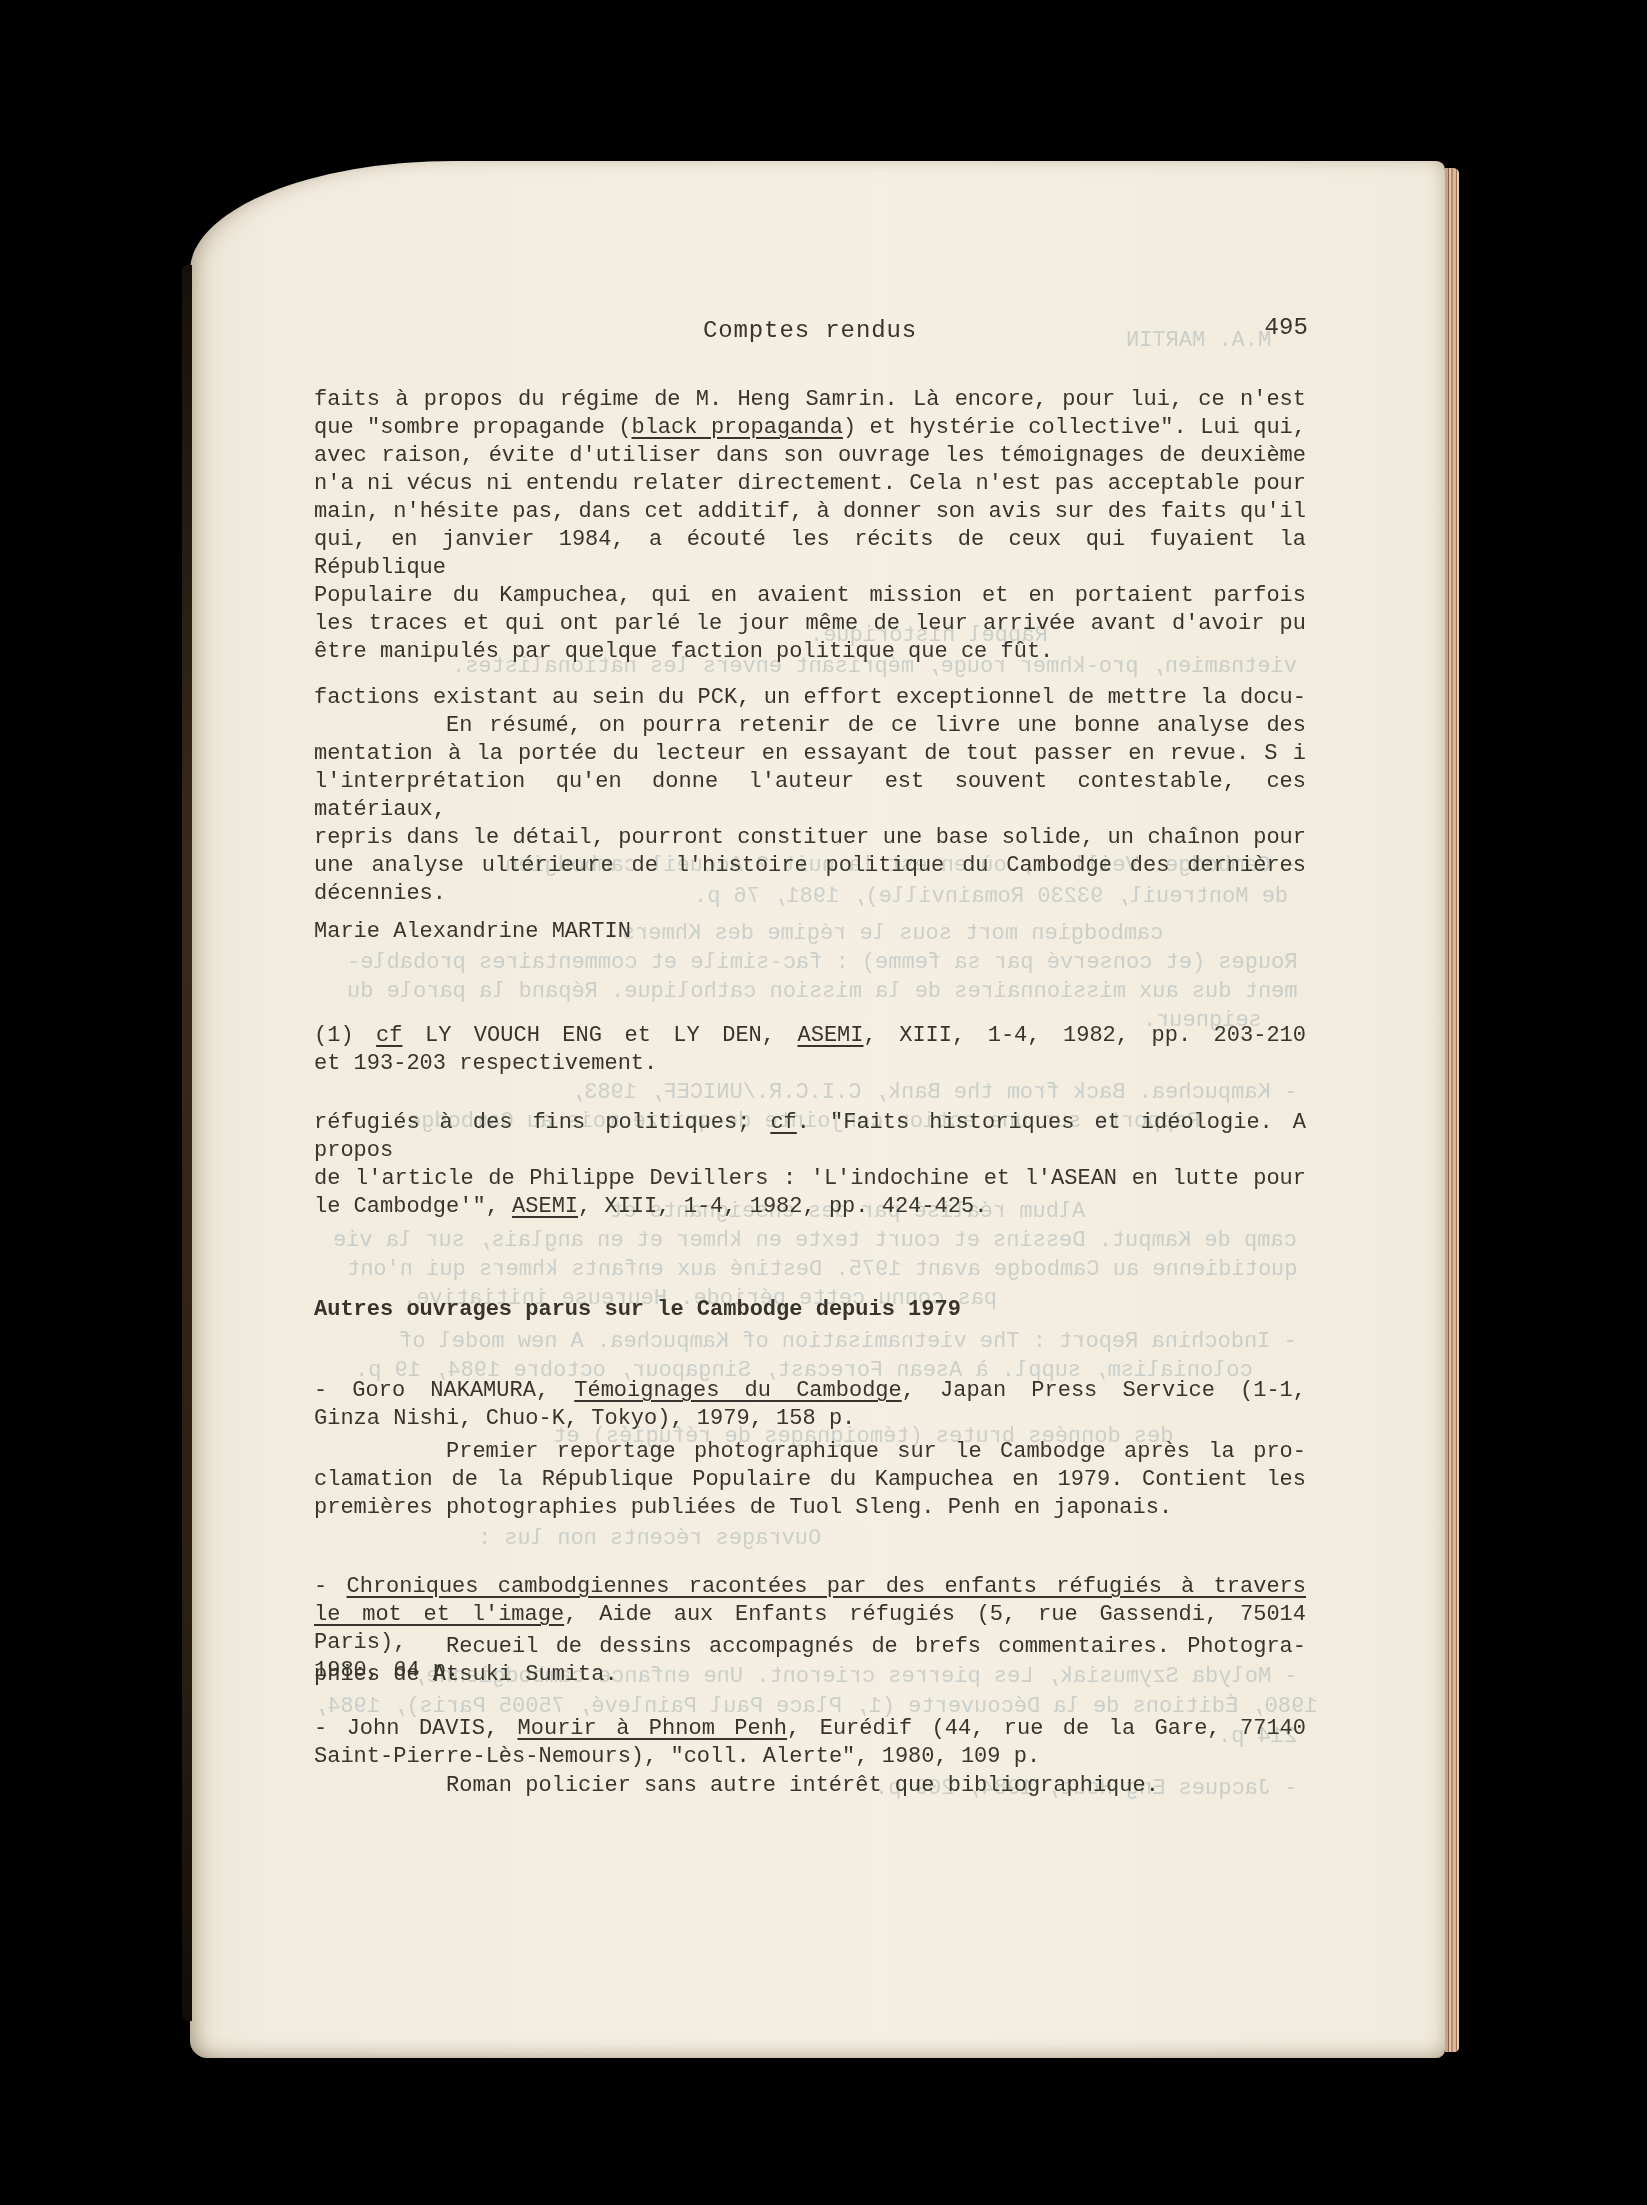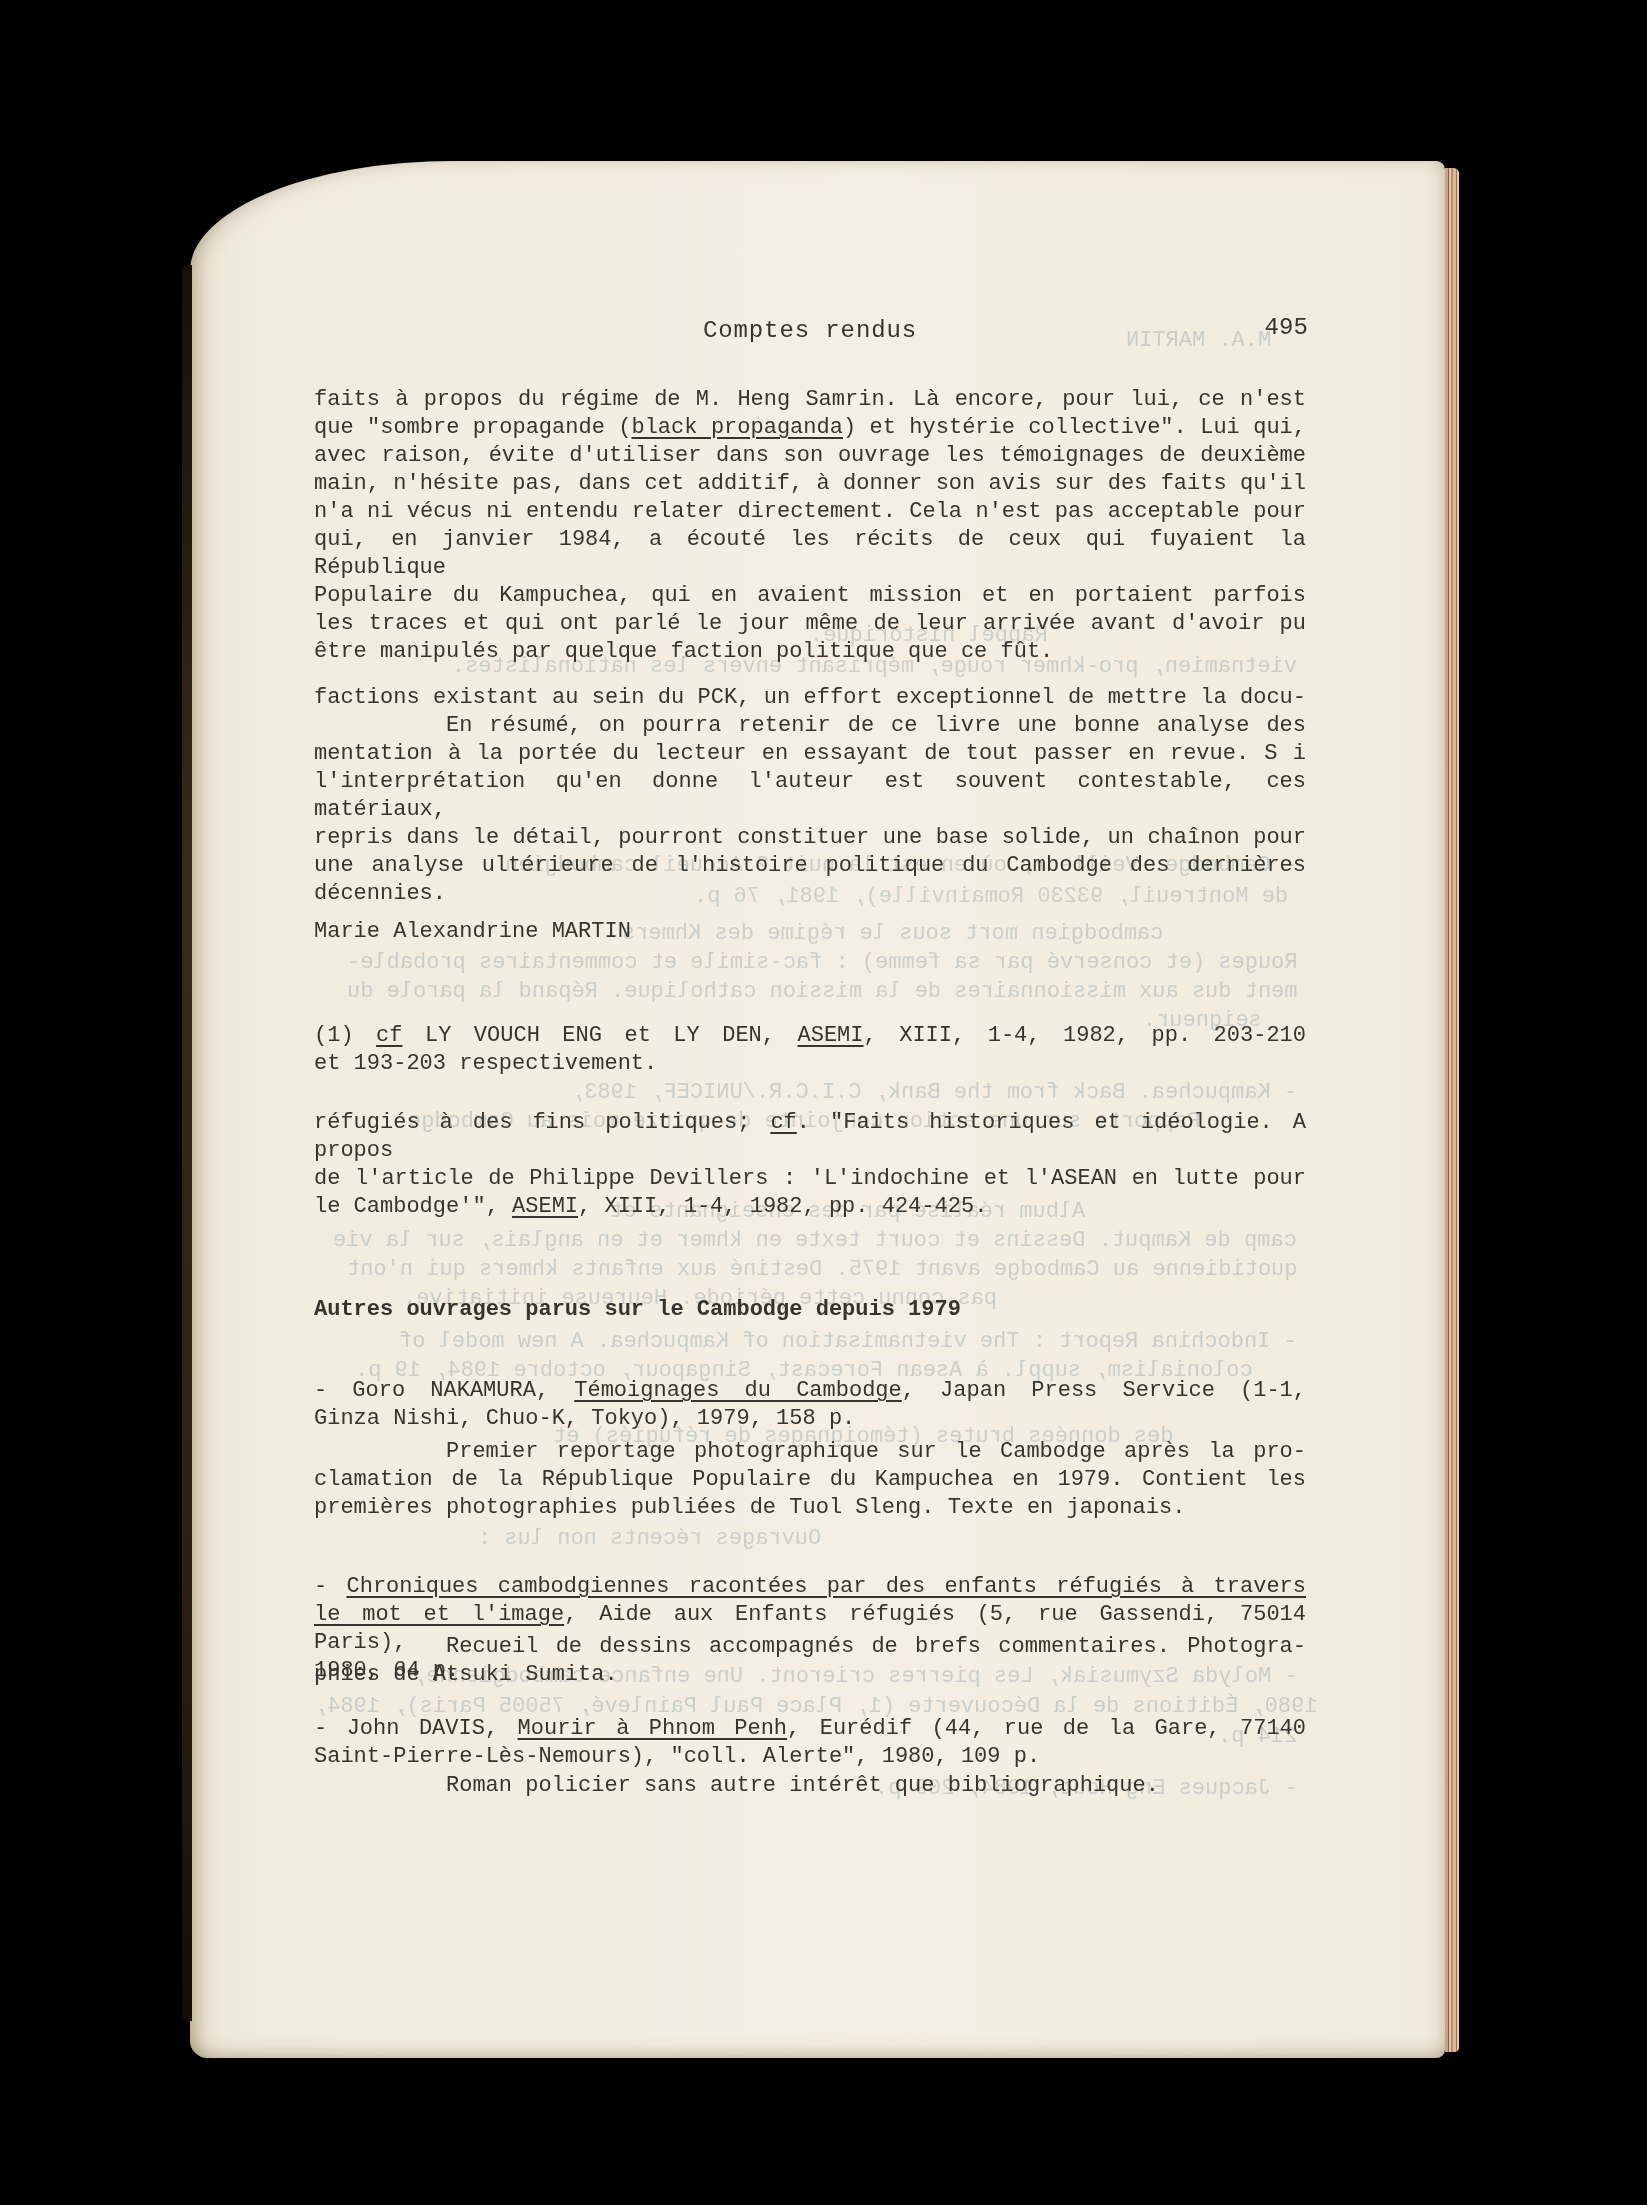--- a/index.html
+++ b/index.html
@@ -100,22 +100,22 @@
     <div class="content">
       <div class="runhead">
         <span>Comptes rendus</span>
         <span class="rh-num">495</span>
       </div>
 
       <div class="block b-p1">
           <div class="jline"><span>faits à propos du régime de M. Heng Samrin. Là encore, pour lui, ce n'est</span></div>
           <div class="jline"><span>que "sombre propagande (</span><span class="u">black propaganda</span><span>) et hystérie collective". Lui qui,</span></div>
           <div class="jline"><span>avec raison, évite d'utiliser dans son ouvrage les témoignages de deuxième</span></div>
+          <div class="jline"><span>n'a ni vécus ni entendu relater directement. Cela n'est pas acceptable pour</span></div>
           <div class="jline"><span>main, n'hésite pas, dans cet additif, à donner son avis sur des faits qu'il</span></div>
-          <div class="jline"><span>n'a ni vécus ni entendu relater directement. Cela n'est pas acceptable pour</span></div>
           <div class="jline"><span>qui, en janvier 1984, a écouté les récits de ceux qui fuyaient la République</span></div>
           <div class="jline"><span>Populaire du Kampuchea, qui en avaient mission et en portaient parfois</span></div>
           <div class="jline"><span>les traces et qui ont parlé le jour même de leur arrivée avant d'avoir pu</span></div>
           <div class="jline last"><span>être manipulés par quelque faction politique que ce fût.</span></div>
         </div>
       <div class="block b-p2">
           <div class="jline"><span>factions existant au sein du PCK, un effort exceptionnel de mettre la docu-</span></div>
           <div class="jline" style="padding-left: 132px;"><span>En résumé, on pourra retenir de ce livre une bonne analyse des</span></div>
           <div class="jline"><span>mentation à la portée du lecteur en essayant de tout passer en revue. S i</span></div>
           <div class="jline"><span>l'interprétation qu'en donne l'auteur est souvent contestable, ces matériaux,</span></div>
@@ -134,21 +134,21 @@
           <div class="jline last"><span>le Cambodge'", </span><span class="u">ASEMI</span><span>, XIII, 1-4, 1982, pp. 424-425.</span></div>
         </div>
       <div class="block b-h">Autres ouvrages parus sur le Cambodge depuis 1979</div>
       <div class="block b-e1">
           <div class="jline"><span>- Goro NAKAMURA, </span><span class="u">Témoignages du Cambodge</span><span>, Japan Press Service (1-1,</span></div>
           <div class="jline last"><span>Ginza Nishi, Chuo-K, Tokyo), 1979, 158 p.</span></div>
         </div>
       <div class="block b-d1">
           <div class="jline" style="padding-left: 132px;"><span>Premier reportage photographique sur le Cambodge après la pro-</span></div>
           <div class="jline"><span>clamation de la République Populaire du Kampuchea en 1979. Contient les</span></div>
-          <div class="jline last"><span>premières photographies publiées de Tuol Sleng. Texte en japonais.</span></div>
+          <div class="jline last"><span>premières photographies publiées de Tuol Sleng. Penh en japonais.</span></div>
         </div>
       <div class="block b-e2">
           <div class="jline"><span>- </span><span class="u">Chroniques cambodgiennes racontées par des enfants réfugiés à travers</span></div>
           <div class="jline"><span class="u">le mot et l'image</span><span>, Aide aux Enfants réfugiés (5, rue Gassendi, 75014 Paris),</span></div>
           <div class="jline last"><span>1980, 64 p.</span></div>
         </div>
       <div class="block b-d2">
           <div class="jline" style="padding-left: 132px;"><span>Recueil de dessins accompagnés de brefs commentaires. Photogra-</span></div>
           <div class="jline last"><span>phies de Atsuki Sumita.</span></div>
         </div>

